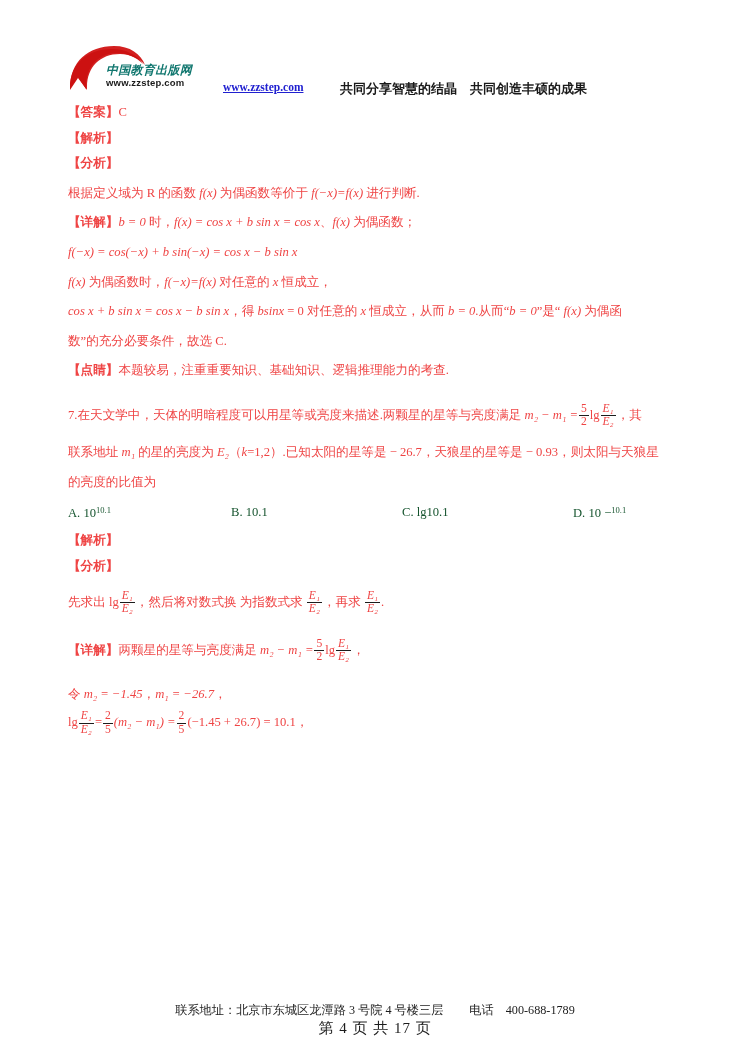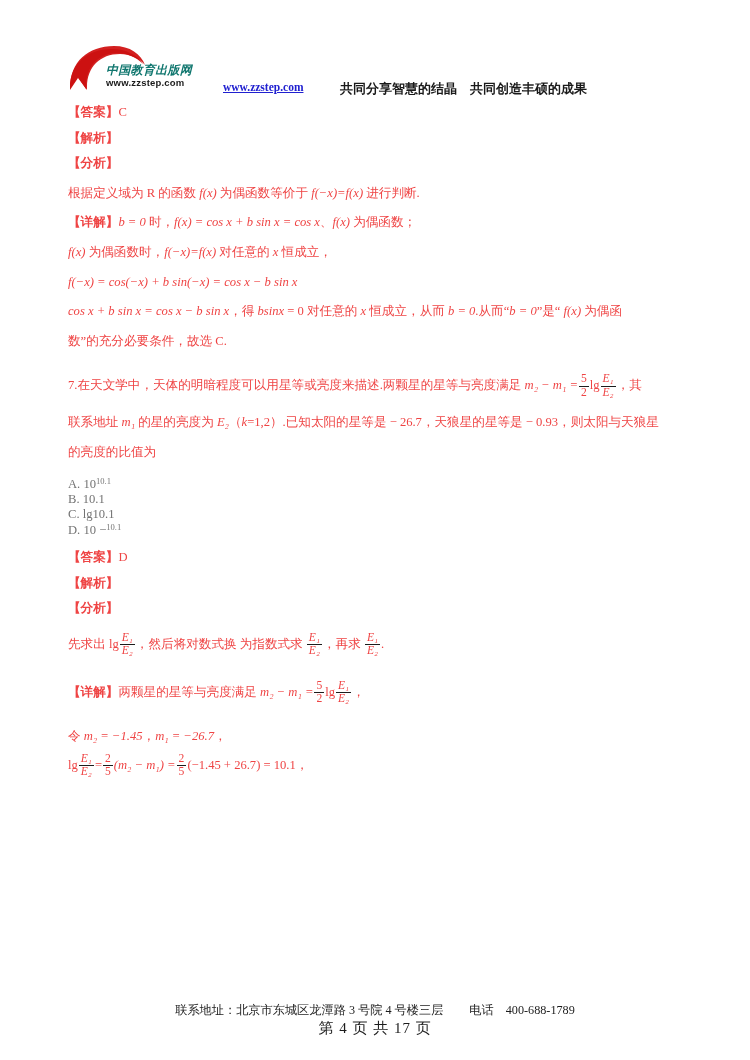--- a/index.html
+++ b/index.html
@@ -130,23 +130,22 @@
     display: block;
     font-size: 0.92em;
     border-top: 1px solid #1c1c1c;
     padding: 0 2px;
   }
   .frac.ital .num, .frac.ital .den { font-style: italic; }
 
   .opts {
     display: flex;
     font-size: 12.6px;
-    color: #737373;
+    color: #14532d;
     margin: 0 0 13px 0;
-    flex-direction: column;
   }
   .opt { white-space: nowrap; }
   .opt-a { width: 163px; }
   .opt-b { width: 171px; }
   .opt-c { width: 171px; }
   .opt-d { width: auto; }
 
   .q-block { margin-top: 26px; }
 
   
@@ -205,33 +204,36 @@
 
     <p class="line tall">
       <span>根据定义域为 R 的函数 </span><span class="m">f(x)</span><span> 为偶函数等价于 </span><span class="m">f(−x)=f(x)</span><span> 进行判断.</span>
     </p>
 
     <p class="line tall">
       <span class="tag">【详解】</span><span class="m">b = 0</span><span> 时，</span><span class="m">f(x) = cos x + b sin x = cos x</span><span>、</span><span class="m">f(x)</span><span> 为偶函数；</span>
     </p>
 
     <p class="line tall">
+      <span class="m">f(−x) = cos(−x) + b sin(−x) = cos x − b sin x</span>
+    </p>
+
+    <p class="line tall">
       <span class="m">f(x)</span><span> 为偶函数时，</span><span class="m">f(−x)=f(x)</span><span> 对任意的 </span><span class="m">x</span><span> 恒成立，</span>
     </p>
 
     <p class="line tall">
-      <span class="m">f(−x) = cos(−x) + b sin(−x) = cos x − b sin x</span>
-    </p>
-
-    <p class="line tall">
       <span class="m">cos x + b sin x = cos x − b sin x</span><span>，得 </span><span class="m">bsinx</span><span class="m mr"> = 0</span><span> 对任意的 </span><span class="m">x</span><span> 恒成立，从而 </span><span class="m">b = 0</span><span>.从而“</span><span class="m">b = 0</span><span>”是“ </span><span class="m">f(x)</span><span> 为偶函</span>
     </p>
 
     <p class="line tall">数”的充分必要条件，故选 C.</p>
 
+    <p class="line">
+      <span class="tag">【点睛】</span><span>本题较易，注重重要知识、基础知识、逻辑推理能力的考查.</span>
+    </p>
 
     <div class="q-block">
 
       <p class="line tall">
         <span>7.</span><span>在天文学中，天体的明暗程度可以用星等或亮度来描述.两颗星的星等与亮度满足 </span><span class="m">m₂ − m₁ =</span><span class="frac"><span class="num">5</span><span class="den">2</span></span><span class="m mr">lg</span><span class="frac ital"><span class="num">E₁</span><span class="den">E₂</span></span><span>，其</span>
       </p>
 
       <p class="line tall">
         <span>联系地址 </span><span class="m">m₁</span><span> 的星的亮度为 </span><span class="m">E₂</span><span>（</span><span class="m">k</span><span>=1,2）.已知太阳的星等是 − 26.7，天狼星的星等是 − 0.93，则太阳与天狼星</span>
       </p>
@@ -250,23 +252,20 @@
         <span class="opt opt-c">
           <span>C.</span>
           <span class="m mr">lg10.1</span>
         </span>
         <span class="opt opt-d">
           <span>D.</span>
           <span class="m mr">10 −</span><span class="sup">10.1</span>
         </span>
       </div>
 
-      <p class="line">
-        <span class="tag">【答案】</span><span>D</span>
-      </p>
 
       <p class="line">
         <span class="tag">【解析】</span>
       </p>
 
       <p class="line tall">
         <span class="tag">【分析】</span>
       </p>
 
       <p class="line" style="margin-bottom:22px">

